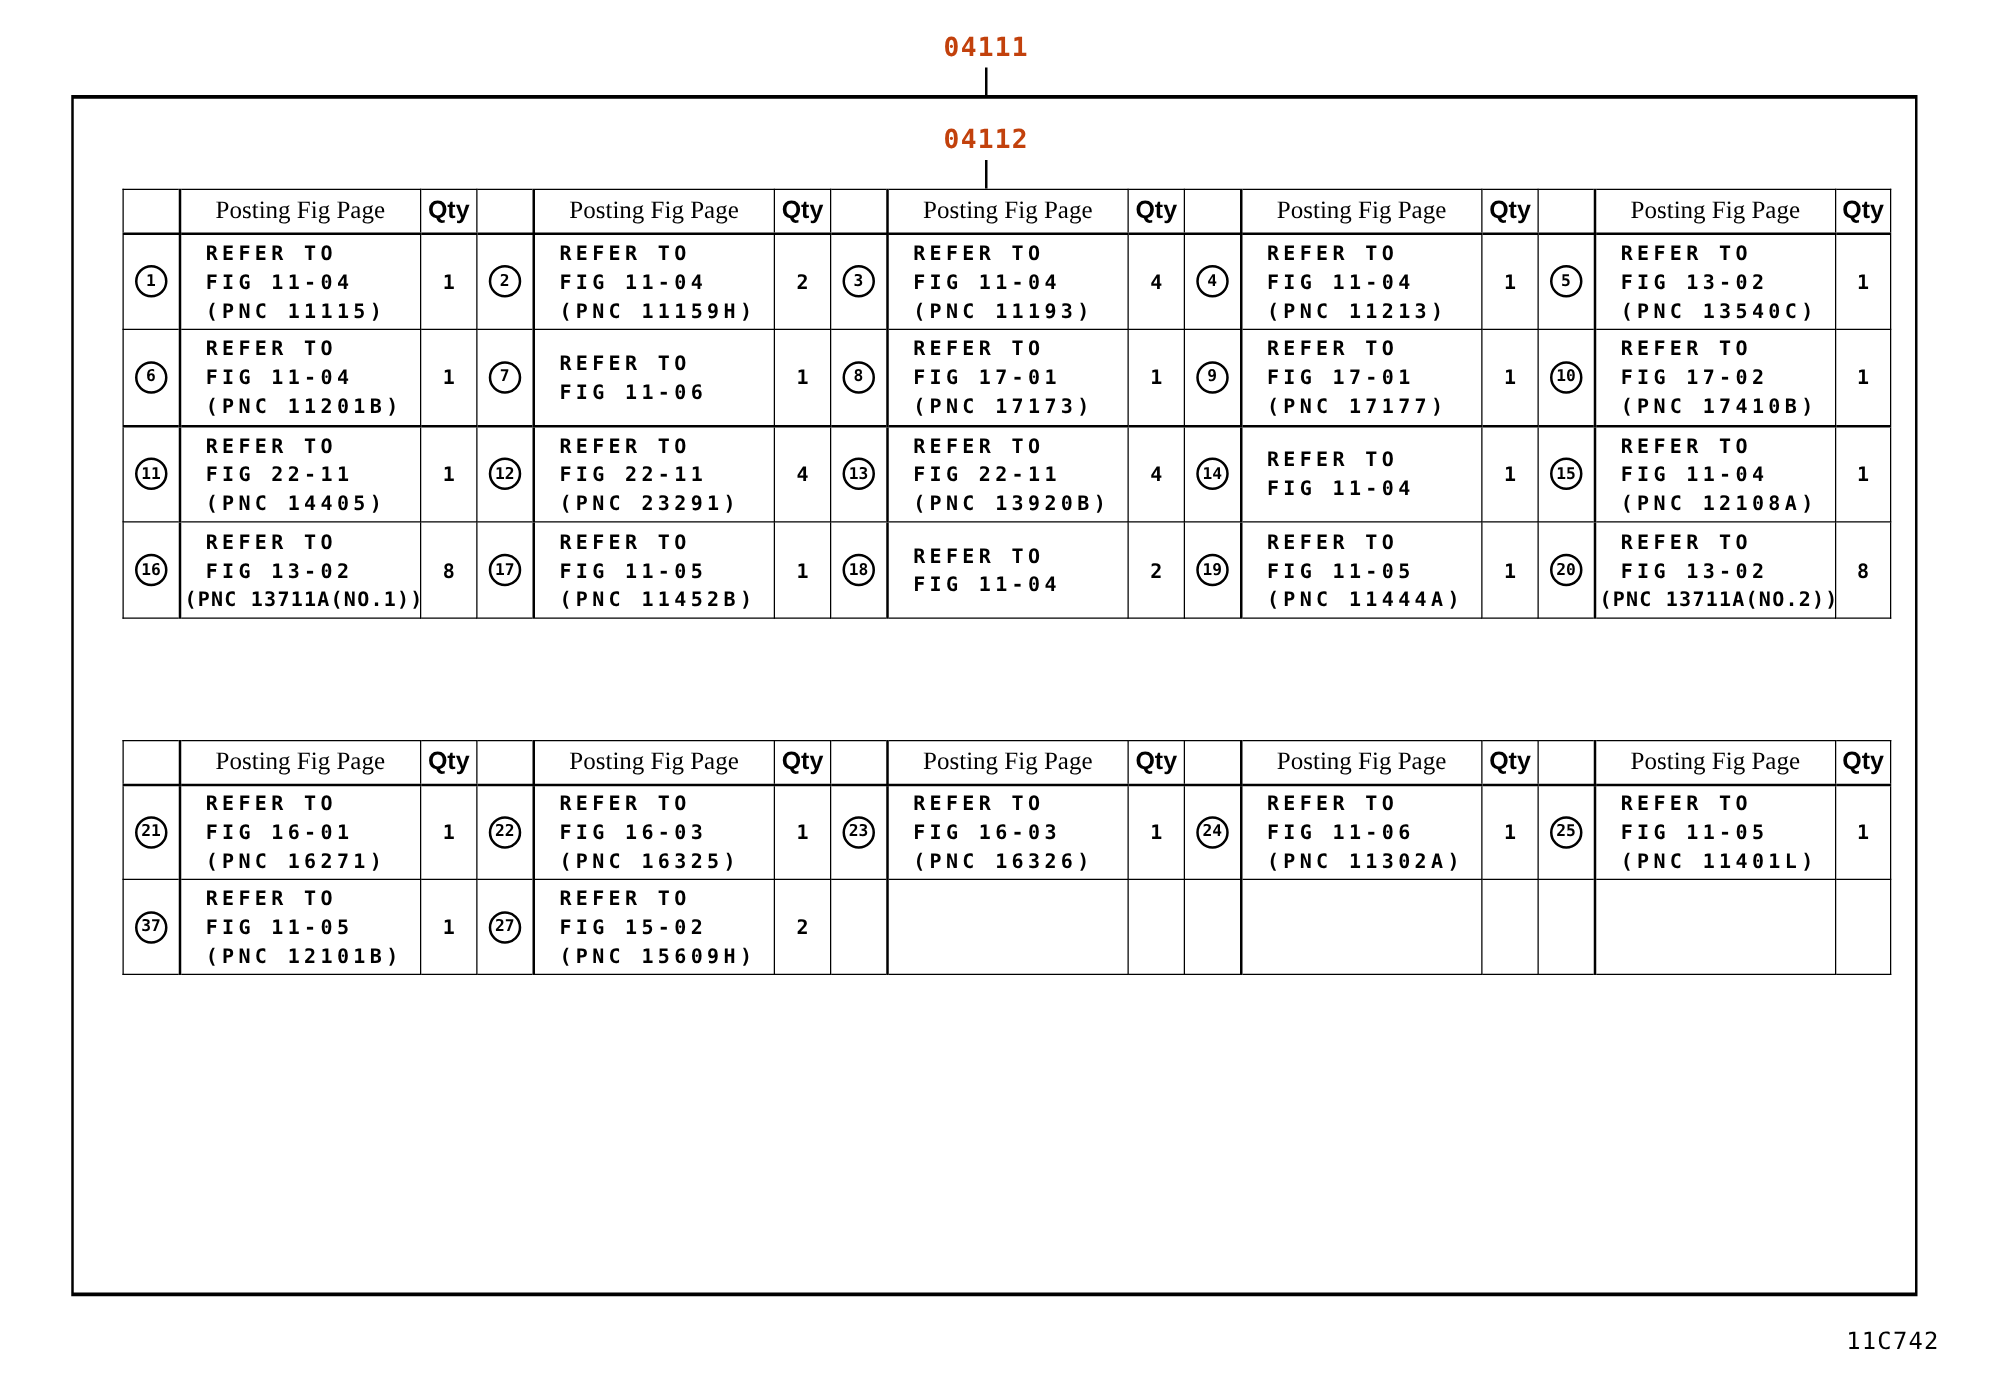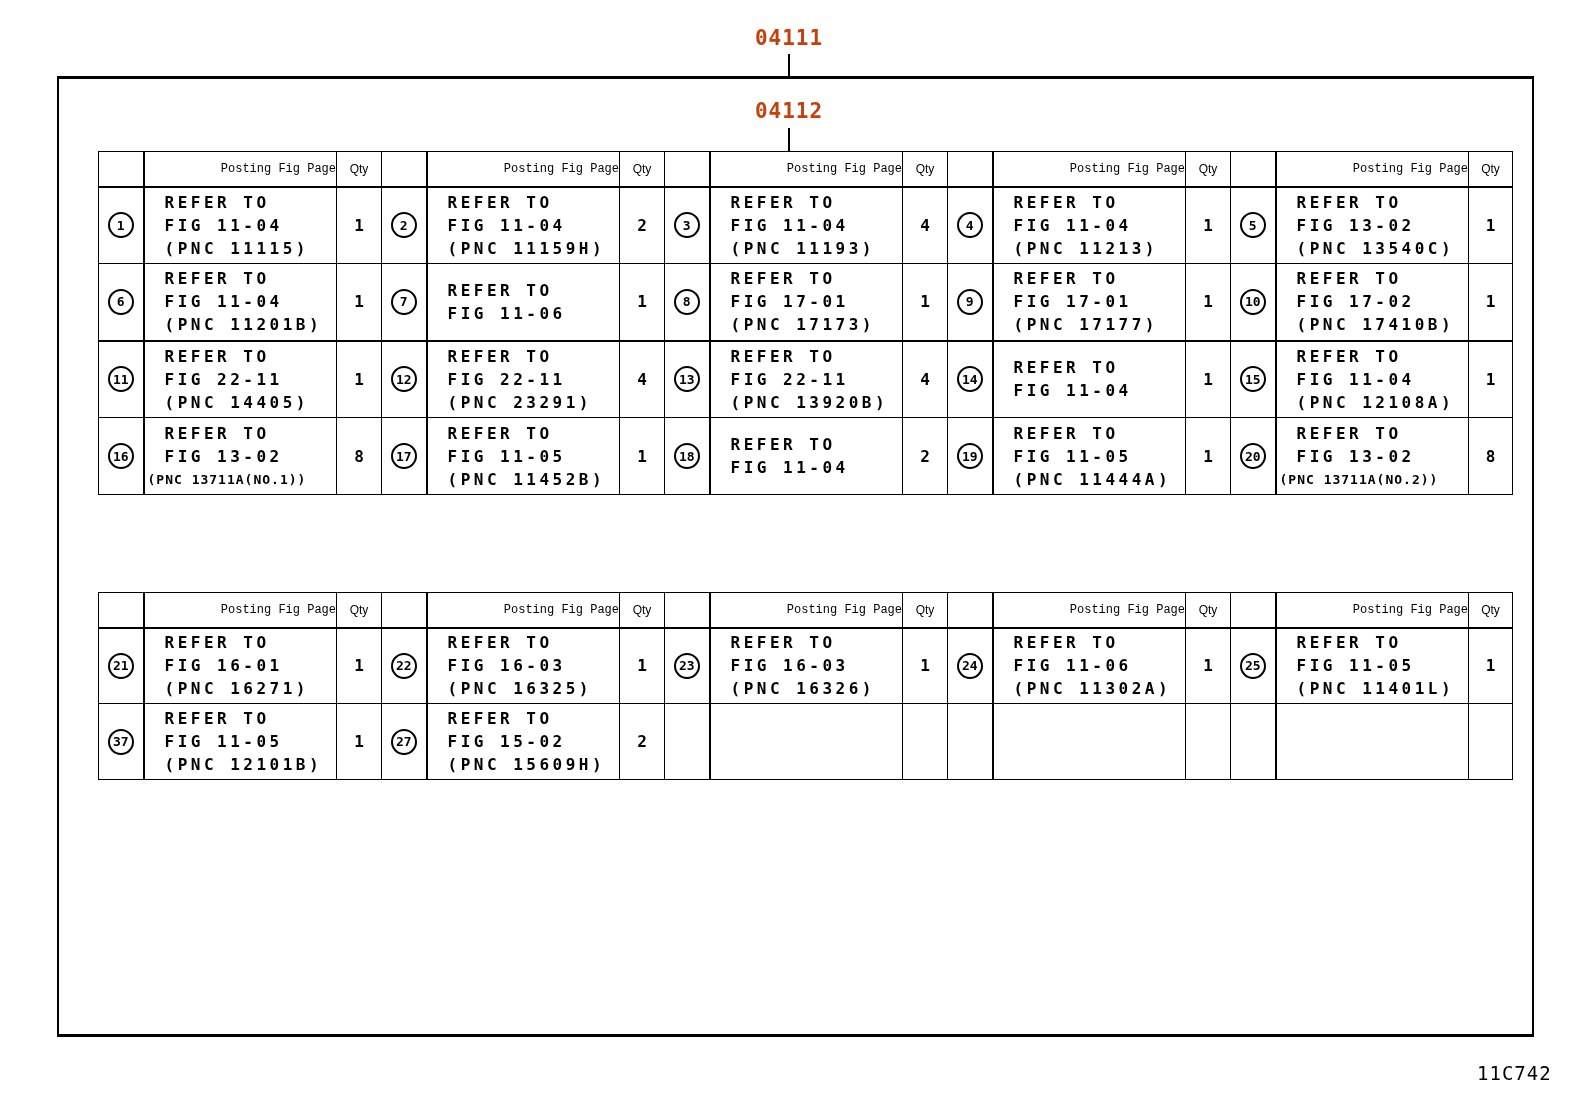--- a/index.html
+++ b/index.html
@@ -44,30 +44,30 @@
   table.t2 { top: 592px; }
   .ref-table td, .ref-table th {
     border: 1.5px solid #000;
     padding: 0;
     overflow: hidden;
   }
   tr.h { height: 35px; }
   tr.d { height: 77px; }
   table.t2 tr.d { height: 76px; }
   th.figh {
-    font-family: Liberation Mono, monospace;
-    font-size: 12px;
+    font-family: Liberation Serif, serif;
+    font-size: 20px;
     font-weight: normal;
-    text-align: right;
+    text-align: center;
     border-bottom-width: 2px;
   }
   th.qtyh {
     font-family: "Liberation Sans", sans-serif;
-    font-size: 12px;
-    font-weight: normal;
+    font-size: 20px;
+    font-weight: bold;
     text-align: center;
     border-bottom-width: 2px;
   }
   th.numh { border-bottom-width: 2px; border-right-width: 2px; }
   td.num {
     text-align: center;
     vertical-align: middle;
     border-right-width: 2px;
   }
   .badge {
@@ -88,21 +88,21 @@
     justify-content: center;
   }
   .ln {
     font: bold 16px "DejaVu Sans Mono", monospace;
     letter-spacing: 3.5px;
     line-height: 23px;
     padding-left: 20px;
     white-space: nowrap;
   }
   .ln.sm {
-    font-size: 13px;
+    font-size: 16px;
     letter-spacing: 1px;
     padding-left: 3px;
   }
   td.qty {
     text-align: center;
     vertical-align: middle;
     font: bold 16px "DejaVu Sans Mono", monospace;
   }
   table.t1 tr.thick td { border-top-width: 2px; }
   .footer-code {

